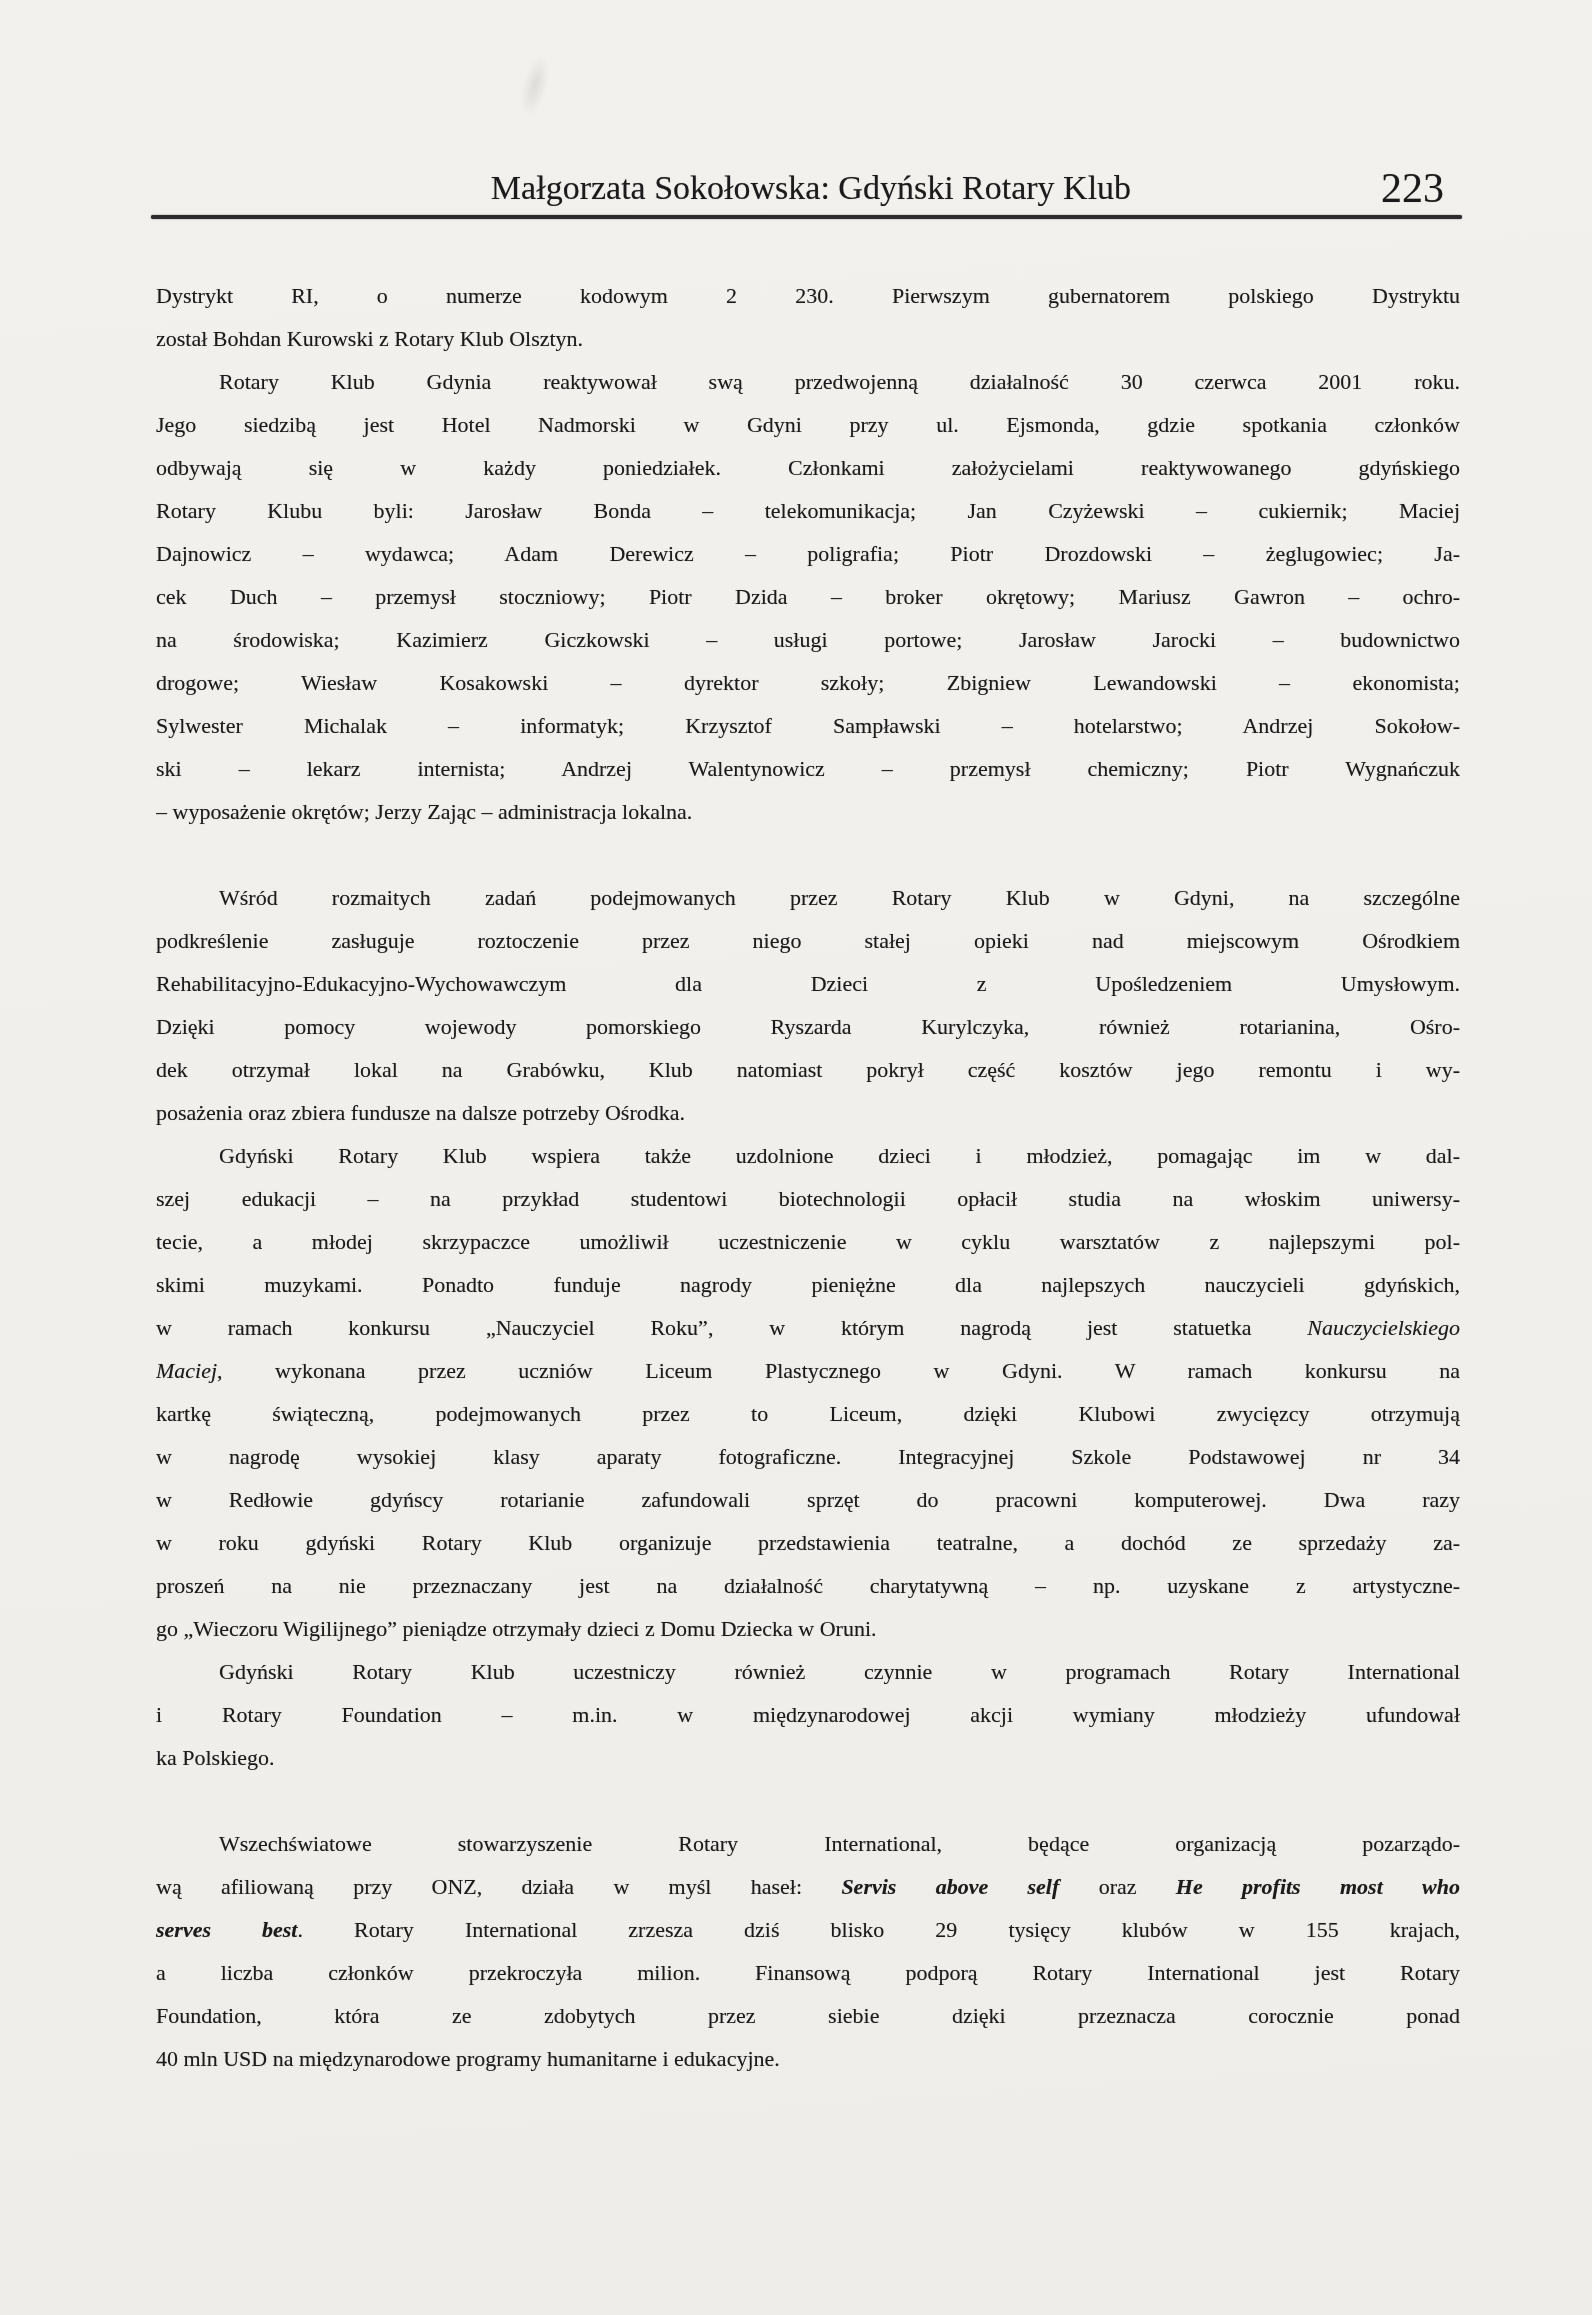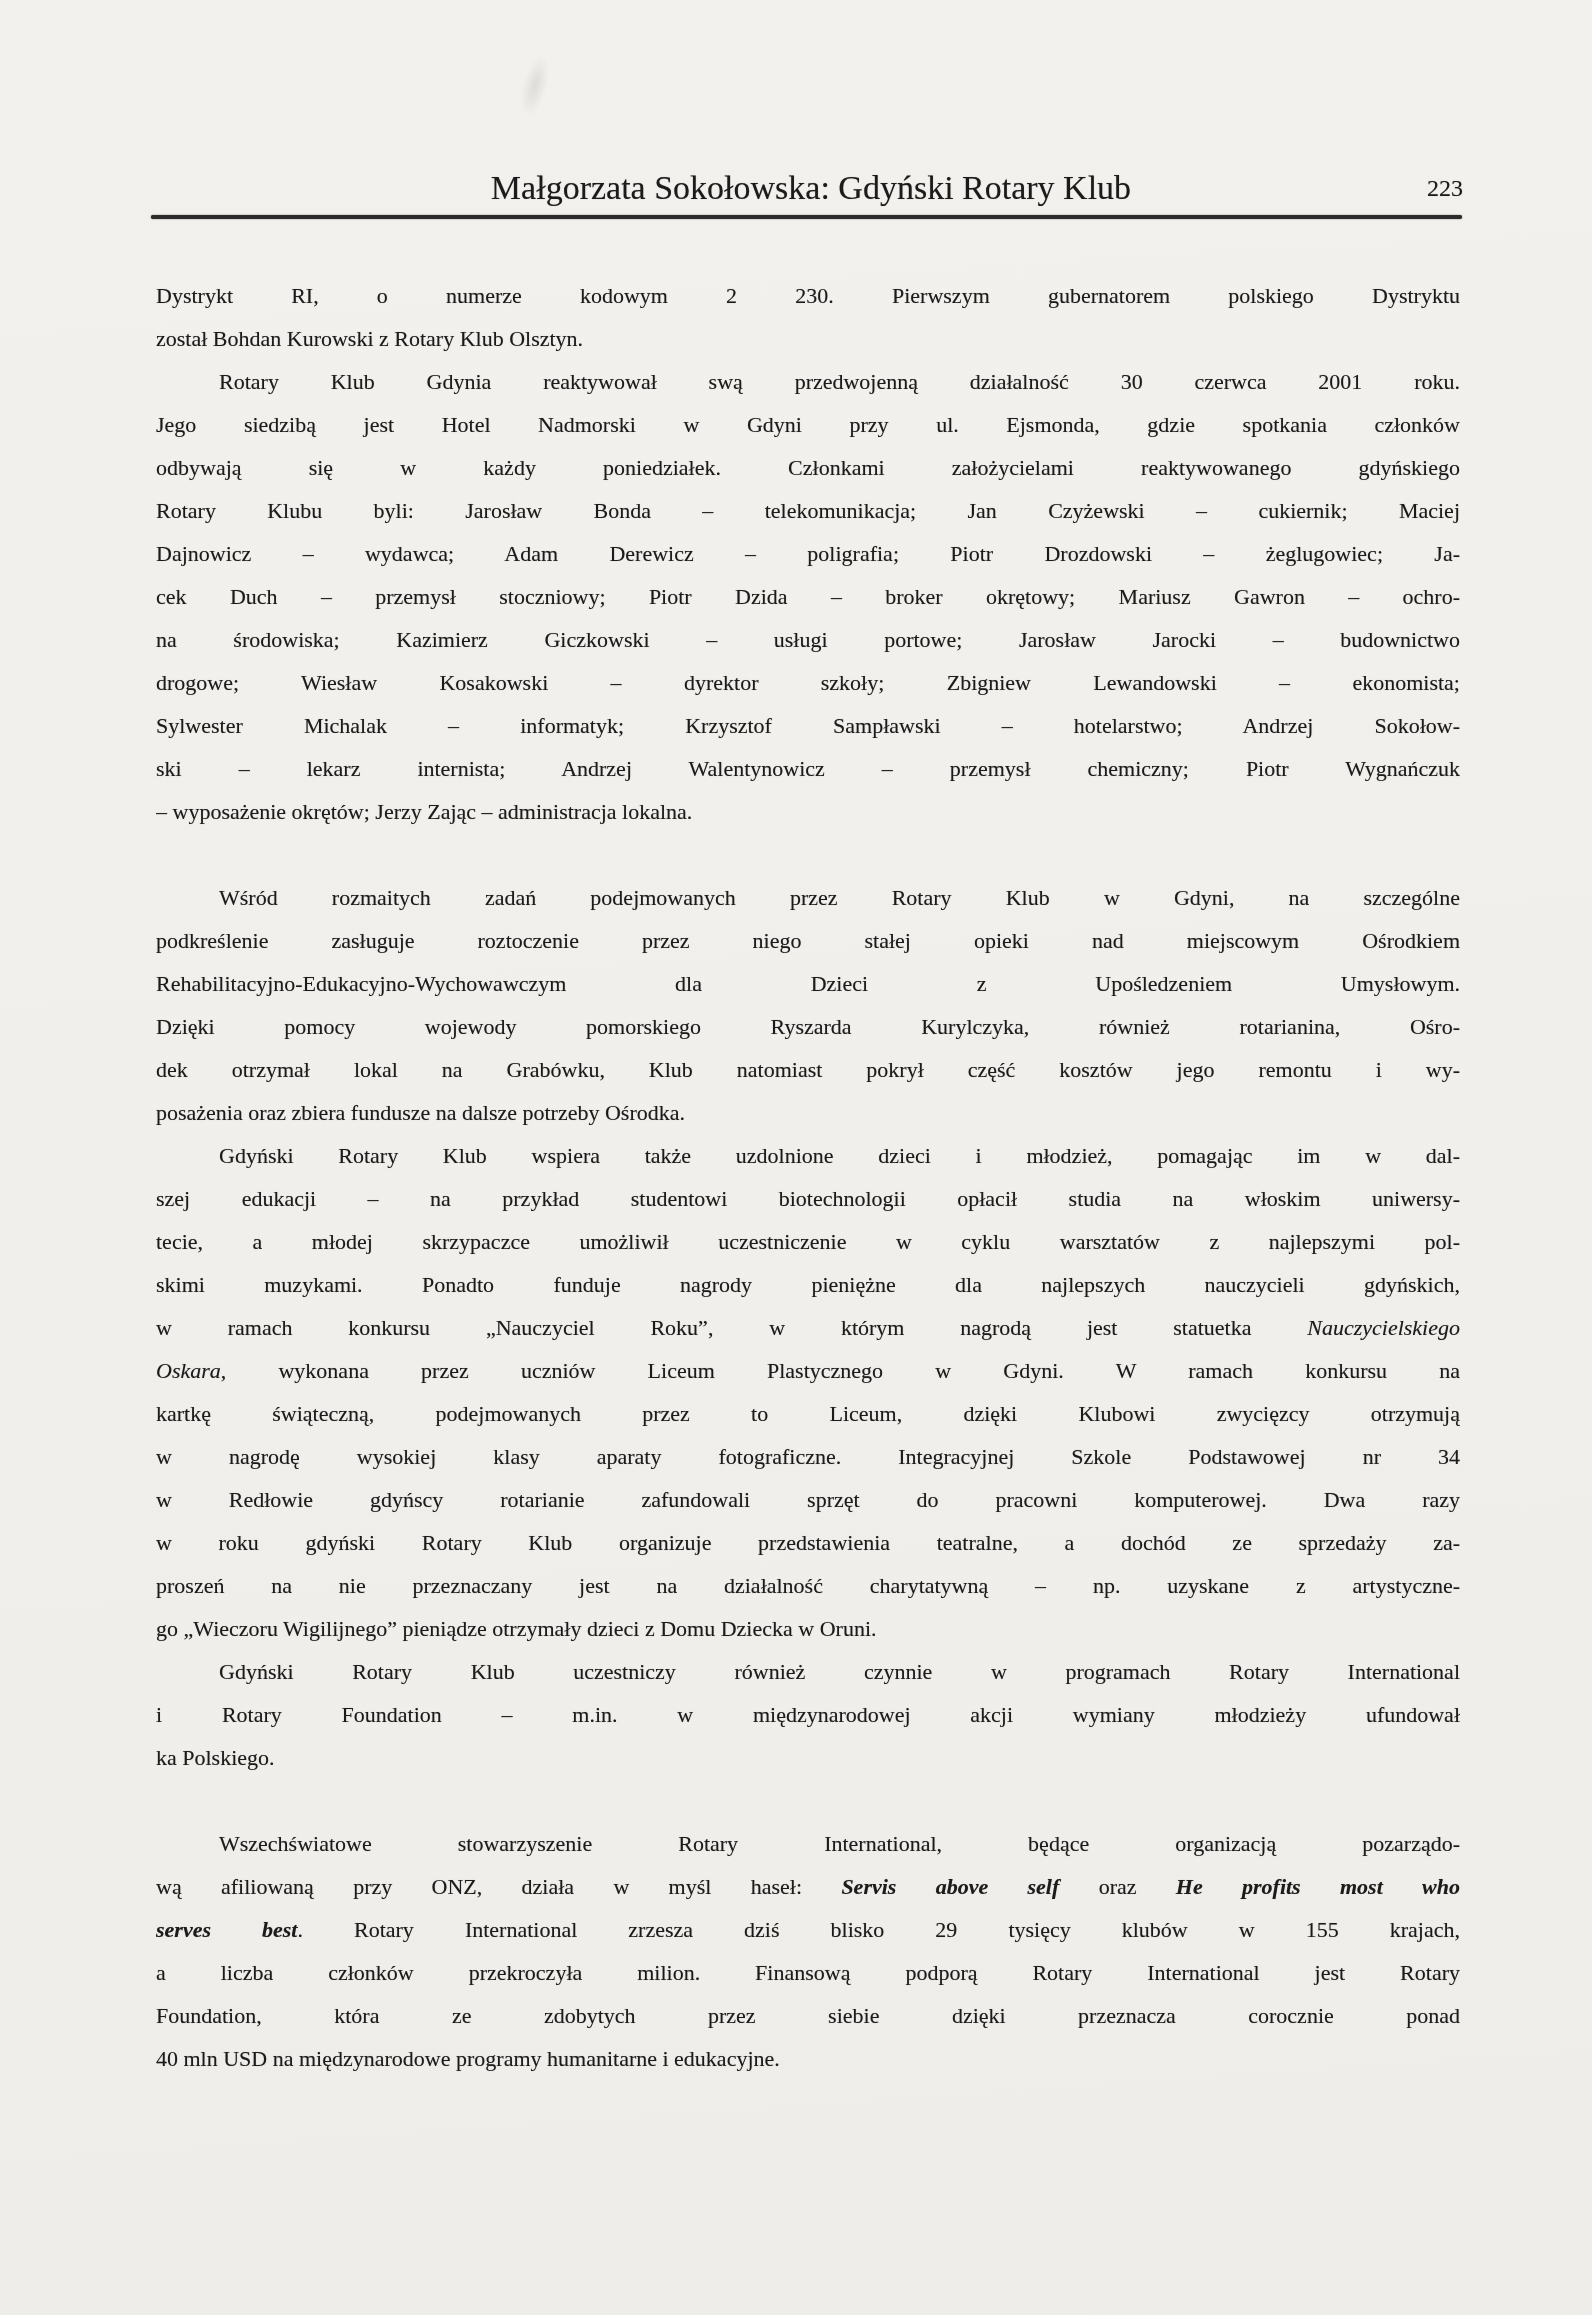--- a/index.html
+++ b/index.html
@@ -26,22 +26,22 @@
     width: 100%;
     text-align: center;
     font-size: 34px;
     line-height: 40px;
     text-shadow: 0 0 0.9px rgba(27,27,27,0.4);
     white-space: nowrap;
     padding-left: 15px;
   }
   .page-number {
     position: absolute;
-    top: 168px; right: 129px;
-    font-size: 24px;
+    top: 168px; right: 148px;
+    font-size: 42px;
     line-height: 40px;
     text-shadow: 0 0 0.9px rgba(27,27,27,0.4);
   }
   .header-rule {
     position: absolute;
     top: 215px; left: 151px; right: 130px;
     height: 3.6px;
     background: #2c2c2c;
     box-shadow: 0 0 1.4px rgba(44,44,44,0.8);
     border-radius: 1.8px;
@@ -107,21 +107,21 @@
         <div class="line"><span>Dzięki pomocy wojewody pomorskiego Ryszarda Kurylczyka, również rotarianina, Ośro-</span></div>
         <div class="line"><span>dek otrzymał lokal na Grabówku, Klub natomiast pokrył część kosztów jego remontu i wy-</span></div>
         <div class="line last"><span>posażenia oraz zbiera fundusze na dalsze potrzeby Ośrodka.</span></div>
       </div>
       <div class="para">
         <div class="line ind"><span>Gdyński Rotary Klub wspiera także uzdolnione dzieci i młodzież, pomagając im w dal-</span></div>
         <div class="line"><span>szej edukacji – na przykład studentowi biotechnologii opłacił studia na włoskim uniwersy-</span></div>
         <div class="line"><span>tecie, a młodej skrzypaczce umożliwił uczestniczenie w cyklu warsztatów z najlepszymi pol-</span></div>
         <div class="line"><span>skimi muzykami. Ponadto funduje nagrody pieniężne dla najlepszych nauczycieli gdyńskich,</span></div>
         <div class="line"><span>w ramach konkursu „Nauczyciel Roku”, w którym nagrodą jest statuetka </span><span class="seg-i">Nauczycielskiego</span></div>
-        <div class="line"><span class="seg-i">Oskara</span><span>, wykonana przez uczniów Liceum Plastycznego w Gdyni. W ramach konkursu na</span></div>
+        <div class="line"><span class="seg-i">Maciej</span><span>, wykonana przez uczniów Liceum Plastycznego w Gdyni. W ramach konkursu na</span></div>
         <div class="line"><span>kartkę świąteczną, podejmowanych przez to Liceum, dzięki Klubowi zwycięzcy otrzymują</span></div>
         <div class="line"><span>w nagrodę wysokiej klasy aparaty fotograficzne. Integracyjnej Szkole Podstawowej nr 34</span></div>
         <div class="line"><span>w Redłowie gdyńscy rotarianie zafundowali sprzęt do pracowni komputerowej. Dwa razy</span></div>
         <div class="line"><span>w roku gdyński Rotary Klub organizuje przedstawienia teatralne, a dochód ze sprzedaży za-</span></div>
         <div class="line"><span>proszeń na nie przeznaczany jest na działalność charytatywną – np. uzyskane z artystyczne-</span></div>
         <div class="line last"><span>go „Wieczoru Wigilijnego” pieniądze otrzymały dzieci z Domu Dziecka w Oruni.</span></div>
       </div>
       <div class="para">
         <div class="line ind"><span>Gdyński Rotary Klub uczestniczy również czynnie w programach Rotary International</span></div>
         <div class="line"><span>i Rotary Foundation – m.in. w międzynarodowej akcji wymiany młodzieży ufundował</span></div>

